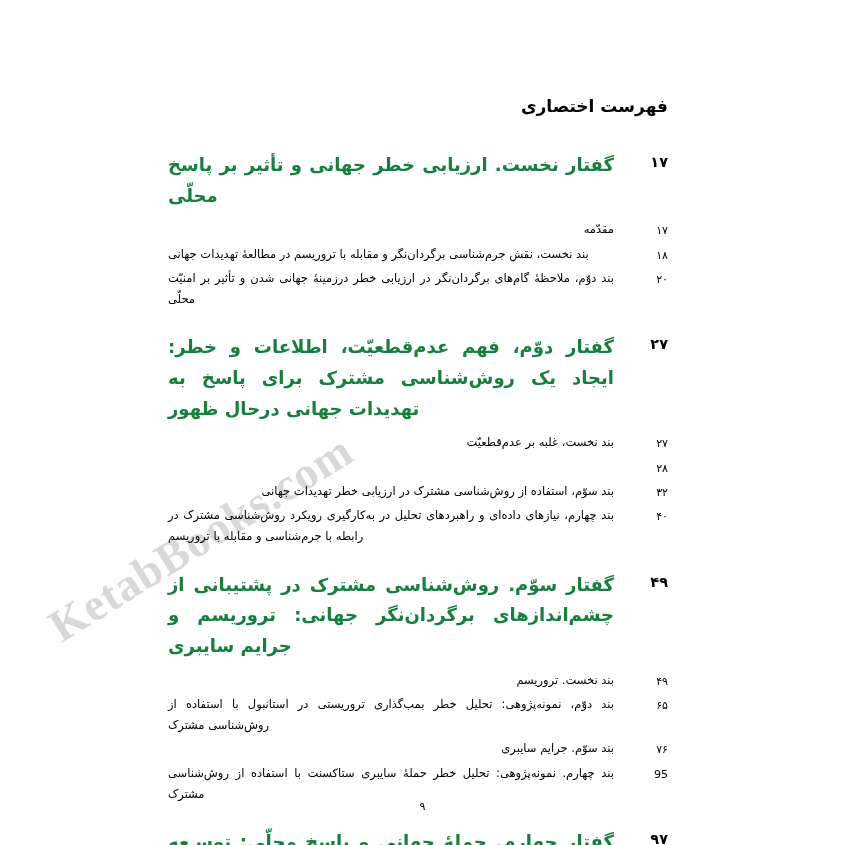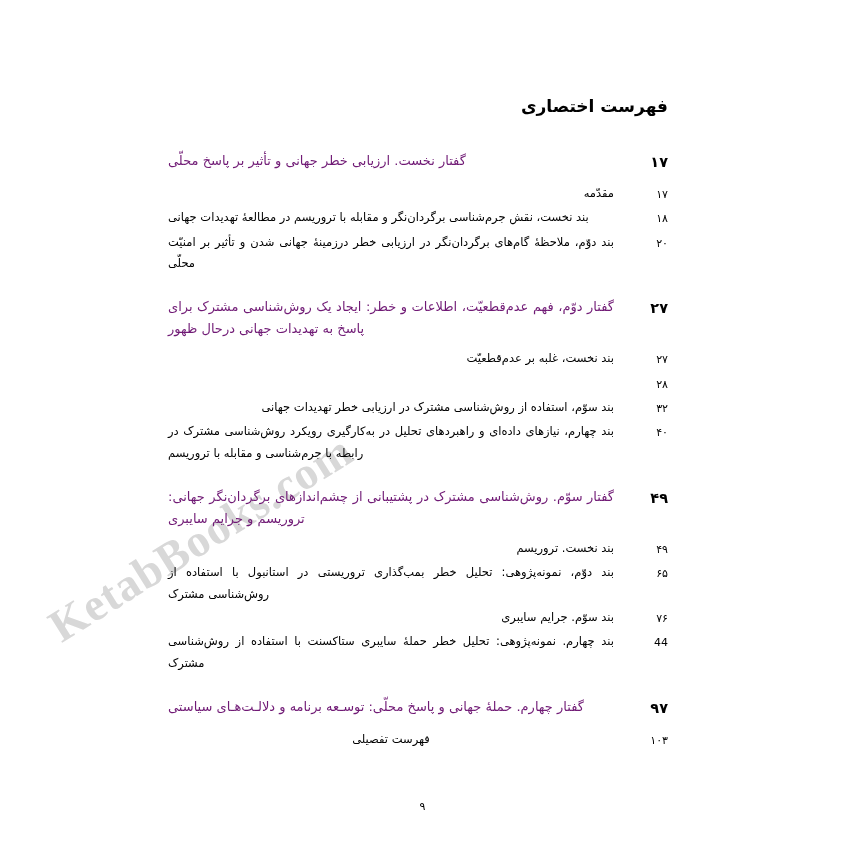--- a/index.html
+++ b/index.html
@@ -70,23 +70,23 @@
     width: 54px;
     flex: 0 0 54px;
     text-align: right;
     color: #000;
     line-height: 1.65;
     padding-top: 1px;
   }
   .chapter .label {
     flex: 1 1 auto;
     font-family: "DejaVu Sans", sans-serif;
-    font-weight: normal;
-    font-size: 13px;
-    color: #701a75;
+    font-weight: bold;
+    font-size: 18px;
+    color: #15803d;
     line-height: 1.7;
     text-align: justify;
     text-align-last: left;
   }
   .entry {
     margin-top: 2px;
   }
   .entry .page-num {
     font-family: "DejaVu Sans", sans-serif;
     font-size: 11px;
@@ -181,21 +181,21 @@
         </div>
         <div class="row entry">
           <div class="page-num">۶۵</div>
           <div class="label">بند دوّم، نمونه‌پژوهی: تحلیل خطر بمب‌گذاری تروریستی در استانبول با استفاده از روش‌شناسی مشترک</div>
         </div>
         <div class="row entry rightish">
           <div class="page-num">۷۶</div>
           <div class="label">بند سوّم. جرایم سایبری</div>
         </div>
         <div class="row entry">
-          <div class="page-num">44</div>
+          <div class="page-num">95</div>
           <div class="label">بند چهارم. نمونه‌پژوهی: تحلیل خطر حملۀ سایبری ستاکسنت با استفاده از روش‌شناسی مشترک</div>
         </div>
         <div class="row chapter">
           <div class="page-num">۹۷</div>
           <div class="label">گفتار چهارم.  حملۀ جهانی و پاسخ محلّی: توسـعه برنامه و دلالـت‌هـای سیاستی</div>
         </div>
         <div class="row entry center">
           <div class="page-num">۱۰۳</div>
           <div class="label">فهرست تفصیلی</div>
         </div>

